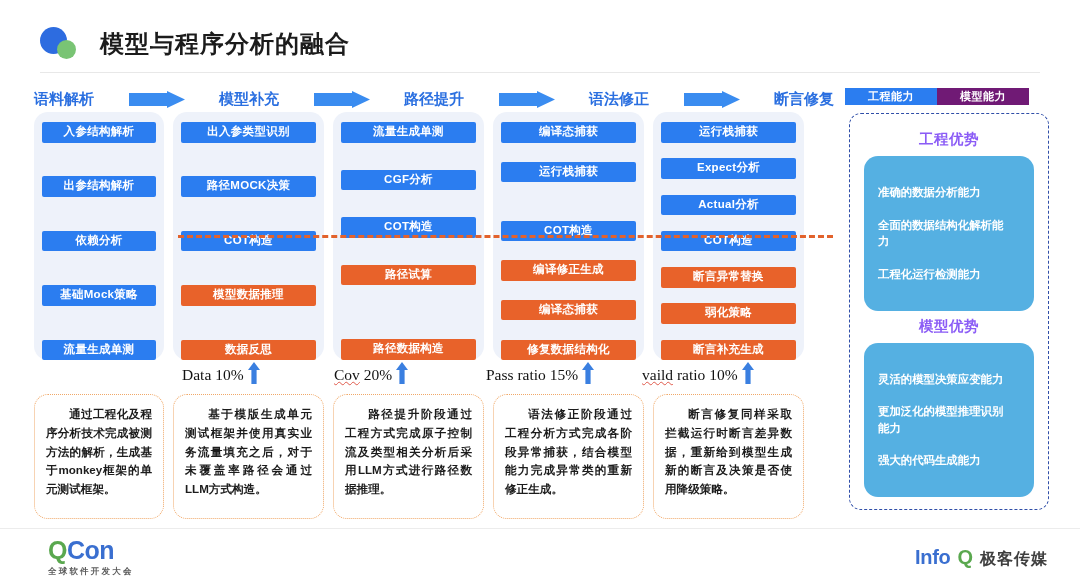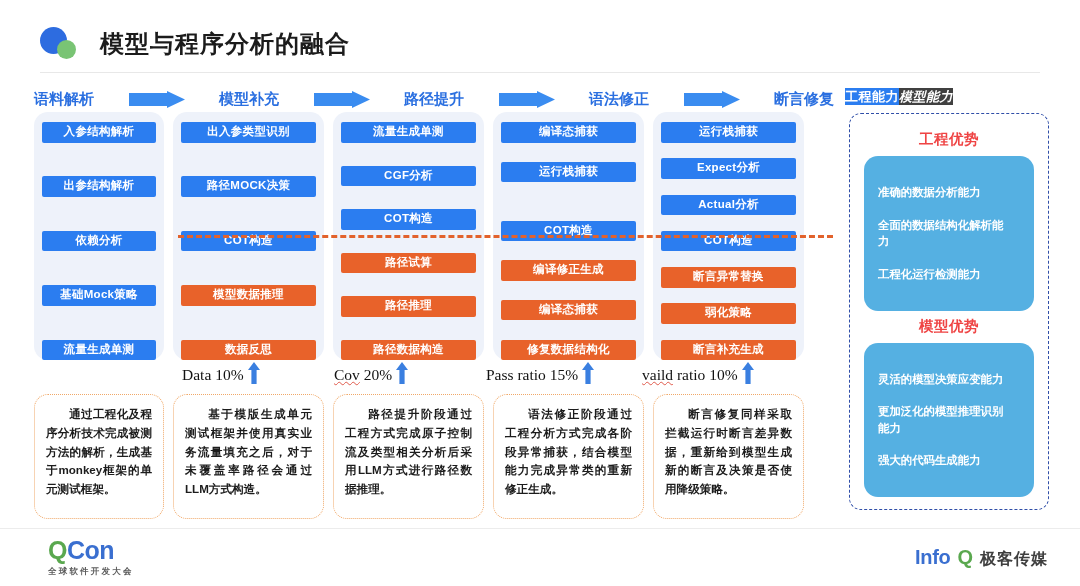--- a/index.html
+++ b/index.html
@@ -107,36 +107,36 @@
     font-weight: bold;
     text-indent: 2em;
     text-align: justify;
   }
   .desc.w1 { width: 130px; }
   .desc:last-child { margin-right: 0; }
 
   
   #legend { position: absolute; left: 845px; top: 88px; display: flex; height: 17px; }
   .legend-item {
-    font-size: 13px; font-weight: bold; color: #fff;
-    padding: 0 0; display: flex; align-items: center; letter-spacing: .5px;
+    font-size: 11px; font-weight: bold; color: #fff;
+    padding: 0 23px; display: flex; align-items: center; letter-spacing: .5px;
   }
   .legend-item.blue { background: #2b7df0; }
-  .legend-item.orange { background: #404040; font-style: italic; }
+  .legend-item.orange { background: #701a75; }
 
   
   #advantages {
     position: absolute; left: 849px; top: 113px; width: 200px; height: 397px;
     border: 1.6px dashed #2f4ea8;
     border-radius: 12px;
     padding: 10px 14px 12px 14px;
     display: flex; flex-direction: column;
   }
   .adv-title {
-    text-align: center; font-size: 14.5px; font-weight: bold; color: #ef4444; letter-spacing: .5px;
+    text-align: center; font-size: 14.5px; font-weight: bold; color: #8b5cf6; letter-spacing: .5px;
     margin: 6px 0 7px 0;
   }
   .adv-box {
     background: #55b0e2; border-radius: 14px;
     padding: 12px 28px 12px 14px;
     flex: 1 1 auto;
     display: flex; flex-direction: column; justify-content: space-evenly;
   }
   .adv-item {
     color: #ffffff; font-size: 11.4px; font-weight: bold; line-height: 1.45;
@@ -211,21 +211,20 @@
     </div>
     <div class="pcol">
       <div class="chip blue">流量生成单测</div>
       <div class="spacer"></div>
       <div class="chip blue">CGF分析</div>
       <div class="spacer"></div>
       <div class="chip blue">COT构造</div>
       <div class="spacer"></div>
       <div class="chip orange">路径试算</div>
       <div class="spacer"></div>
-      <div class="chip orange">路径推理</div>
       <div class="spacer"></div>
       <div class="chip orange">路径数据构造</div>
     </div>
     <div class="pcol">
       <div class="chip blue">编译态捕获</div>
       <div class="spacer"></div>
       <div class="chip blue">运行栈捕获</div>
       <div class="spacer"></div>
       <div class="spacer"></div>
       <div class="chip blue">COT构造</div>

